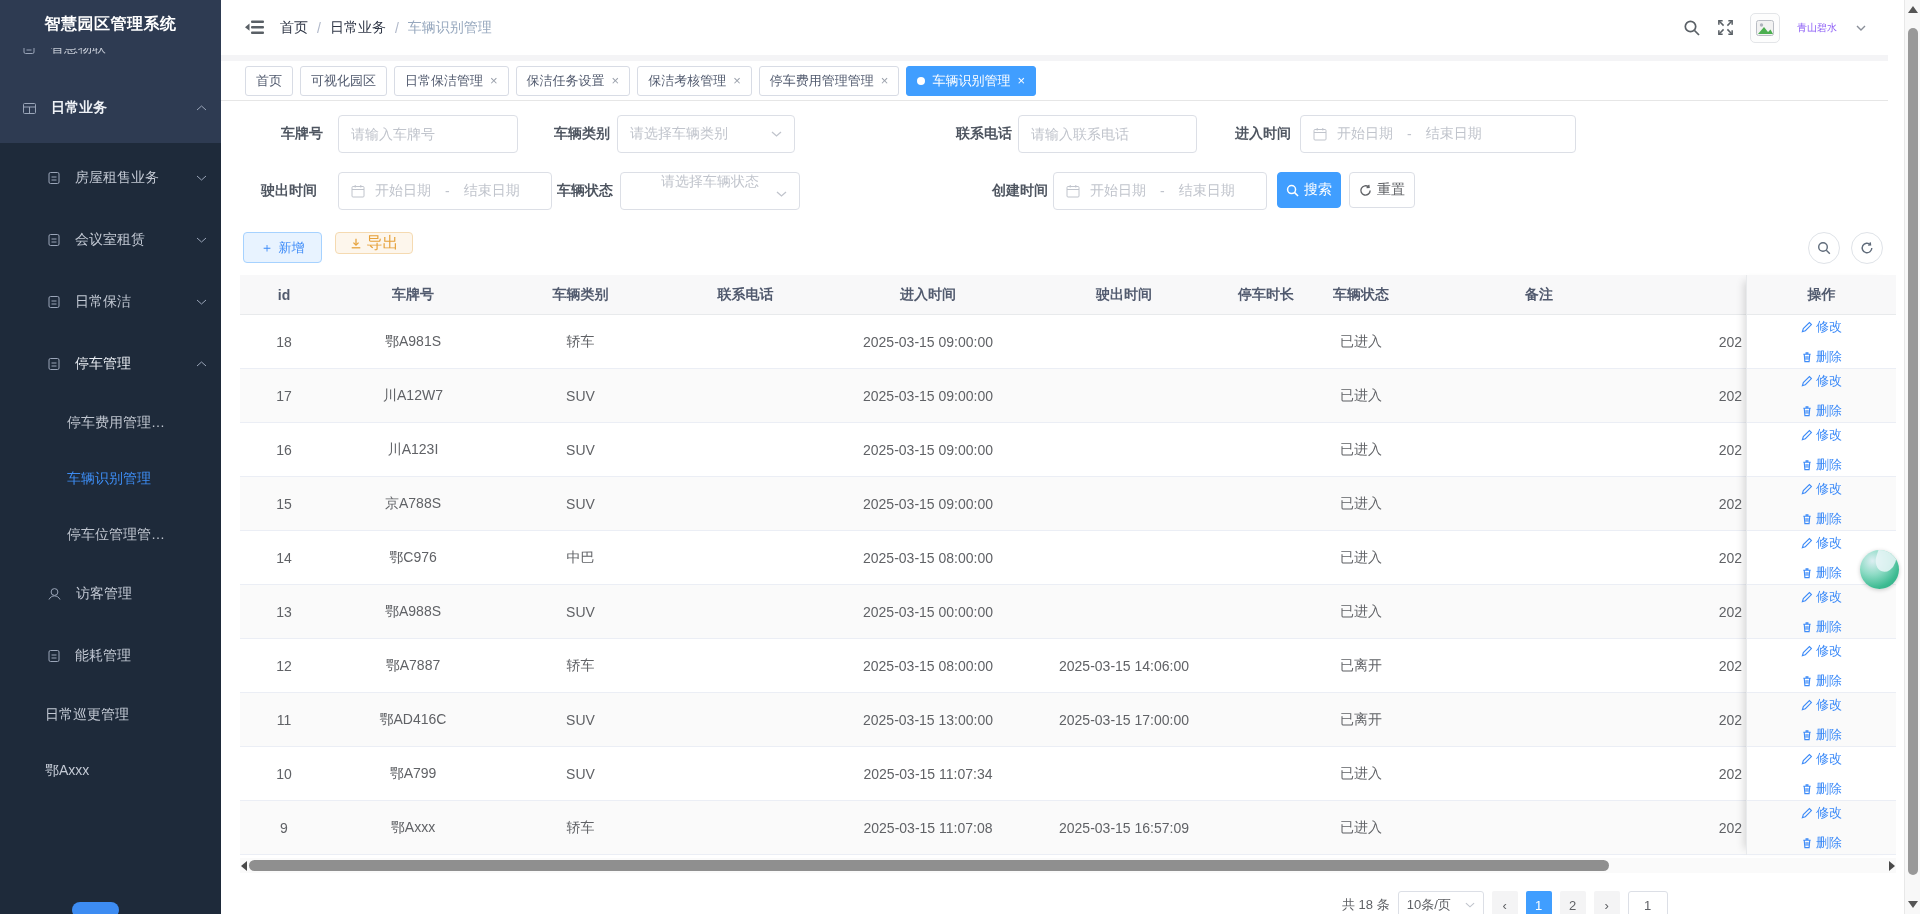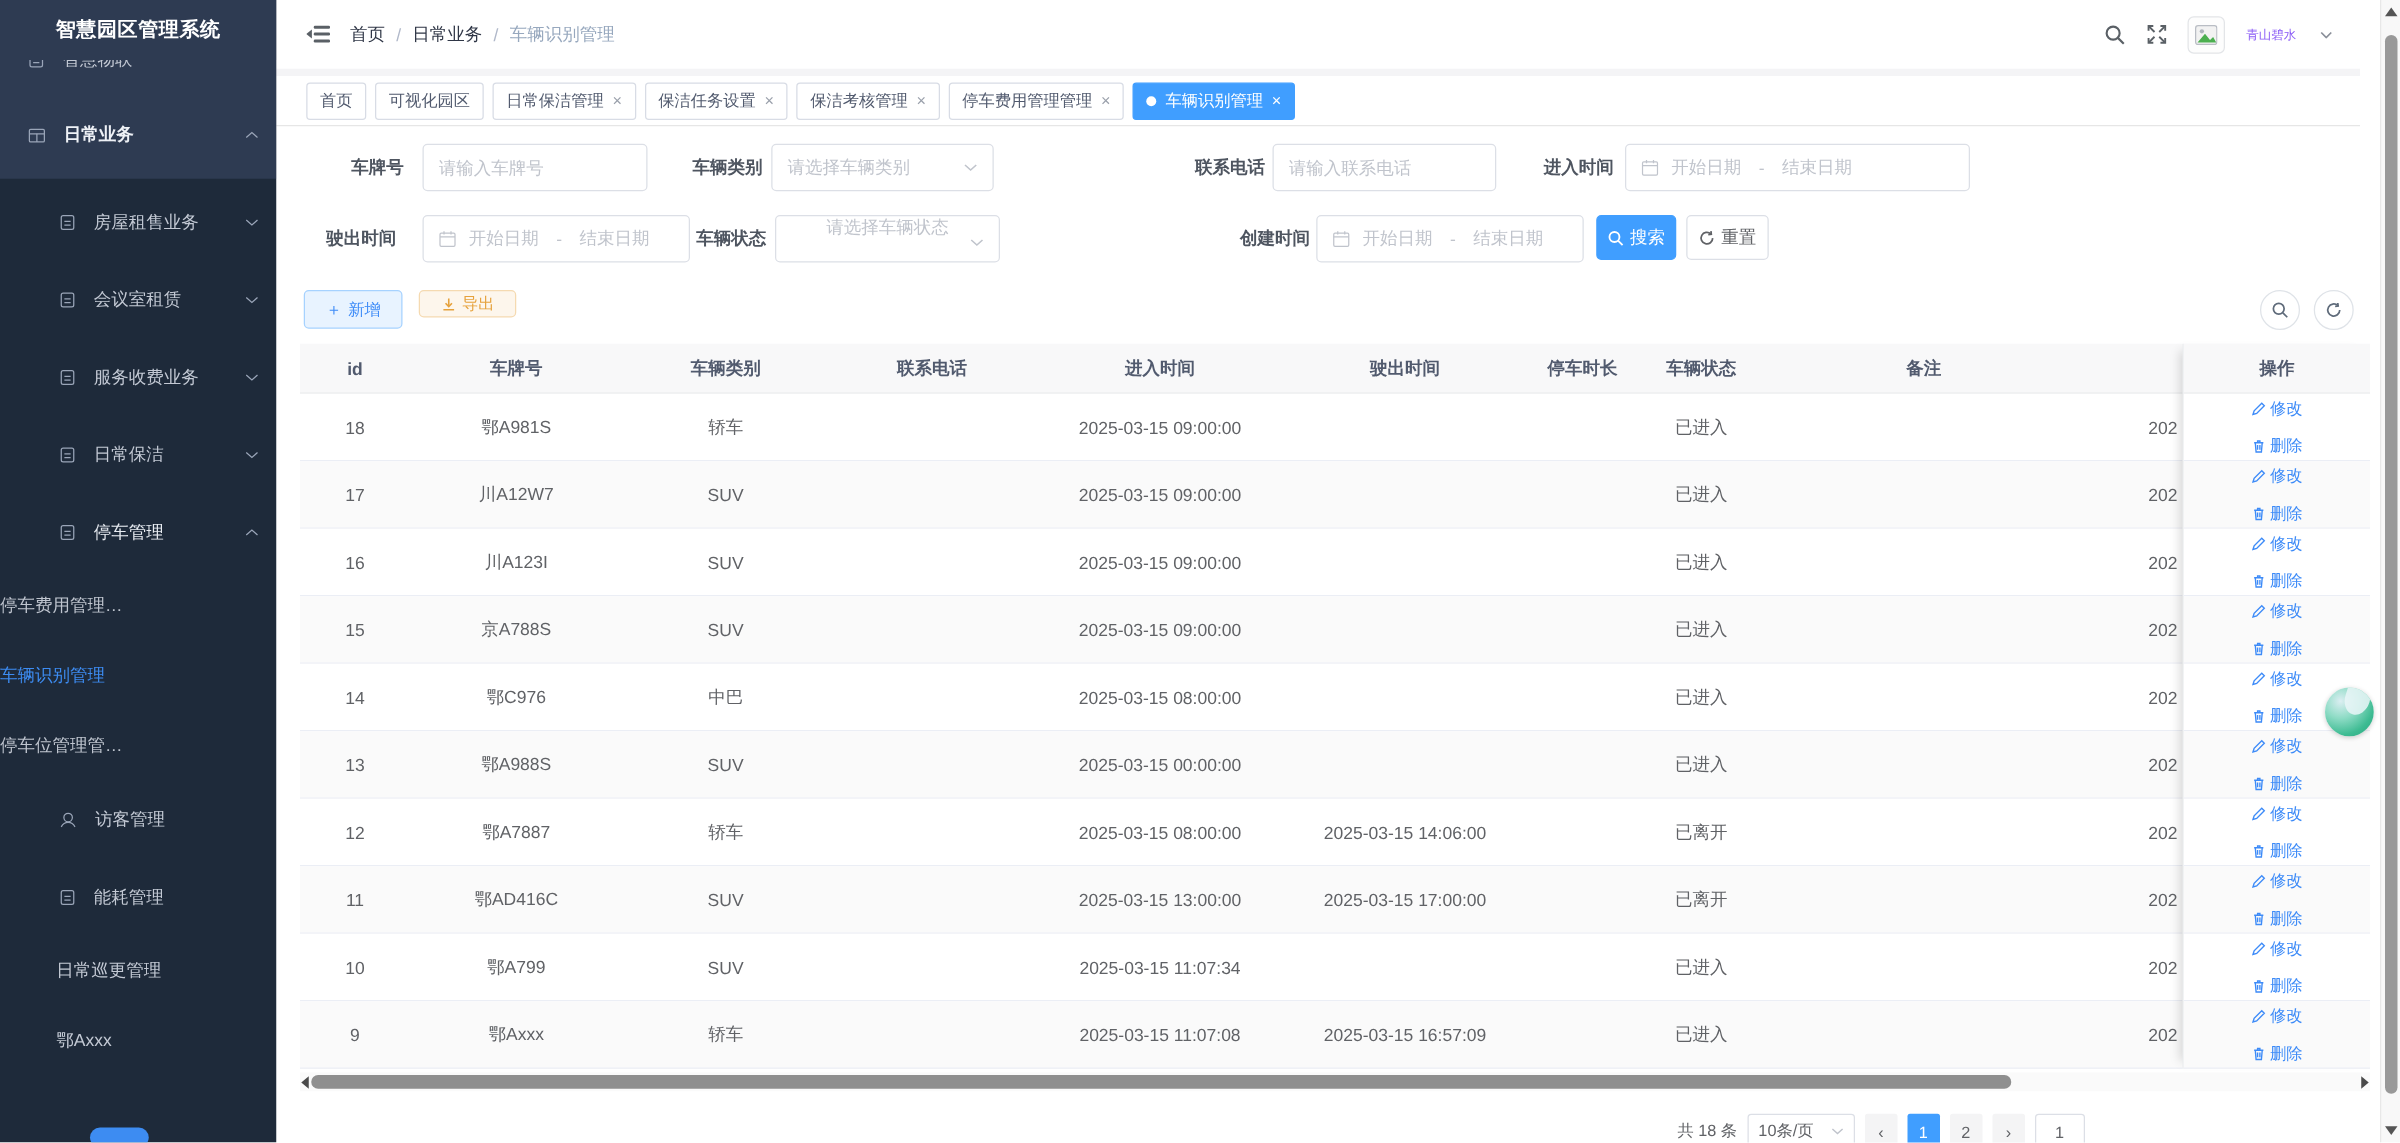--- a/index.html
+++ b/index.html
@@ -13,21 +13,21 @@
   .logo { position:absolute; top:0; left:0; right:0; height:48px; background:#2e3b52; z-index:3; display:flex; align-items:center; justify-content:center; color:#ffffff; font-weight:bold; font-size:16px; letter-spacing:0.5px; }
   .menu { position:absolute; top:0; left:0; right:0; z-index:2; }
   .mi { display:flex; align-items:center; color:#c3c9d4; font-size:14px; cursor:pointer; }
   .mi .ic { margin-right:14px; color:#9aa5b8; flex:0 0 auto; }
   .mi .txt { flex:1; white-space:nowrap; overflow:hidden; }
   .mi .chev { margin-right:14px; color:#9aa5b8; }
   .mi-clip   { position:absolute; top:27px; height:42px; left:0; right:0; padding-left:22px; }
   .mi-root1  { position:absolute; top:82px; height:52px; left:0; right:0; padding-left:22px; color:#eef1f6; font-weight:bold; }
   .submenu   { position:absolute; top:147px; left:0; right:0; }
   .lv2 { height:62px; padding-left:47px; }
-  .lv3 { height:56px; color:#bfc5cf; }
+  .lv3 { height:56px; padding-left:67px; color:#bfc5cf; }
   .lv3.active { color:#3d8cf2; }
   .mi-root2 { height:53px; background:#2e3b52; padding-left:22px; color:#eef1f6; font-weight:bold; }
   .lv2b { height:56px; padding-left:45px; }
   .side-pill { position:absolute; left:72px; top:902px; width:47px; height:16px; border-radius:8px; background:#3d8cf2; }
 
   
   .main { position:absolute; left:221px; top:0; width:1683px; height:914px; background:#fff; }
   .topbar { position:absolute; left:0; top:0; right:16px; height:55px; background:#fff; display:flex; align-items:center; }
   .topbar-left { display:flex; align-items:center; padding-left:24px; gap:16px; }
   .crumbs { display:flex; align-items:center; gap:9px; font-size:14px; }
@@ -57,21 +57,21 @@
   input.fld::placeholder { color:#c0c4cc; }
   .fld .cal { margin-right:10px; color:#c0c4cc; }
   .fld .dsep { margin:0 14px; color:#c0c4cc; }
   .fld .vchev { margin-left:auto; color:#c0c4cc; }
   .btn { display:inline-flex; align-items:center; justify-content:center; border-radius:4px; cursor:pointer; font-size:14px; gap:5px; }
   .btn-search { position:absolute; left:1277px; top:172px; width:64px; height:36px; background:#409eff; color:#fff; border:1px solid #409eff; }
   .btn-reset  { position:absolute; left:1349px; top:172px; width:66px; height:36px; background:#fff; color:#606266; border:1px solid #dcdfe6; }
 
   
   .btn-add    { position:absolute; left:243px; top:232px; width:79px; height:31px; background:#e8f3ff; border:1px solid #a6d2ff; color:#3d8bf8; font-size:13px; }
-  .btn-export { position:absolute; left:335px; top:232px; width:78px; height:22px; background:#fdf6ec; border:1px solid #f5dab1; color:#e6a23c; font-size:13px; }
+  .btn-export { position:absolute; left:335px; top:232px; width:78px; height:22px; background:#fdf6ec; border:1px solid #f5dab1; color:#e6a23c; font-size:16px; }
   .circ { position:absolute; top:232px; width:32px; height:32px; border-radius:50%; border:1px solid #dfe3e8; background:#fff; display:flex; align-items:center; justify-content:center; color:#5f6b7a; cursor:pointer; }
   .circ1 { left:1808px; } .circ2 { left:1851px; }
 
   
   .table { position:absolute; left:240px; top:275px; width:1656px; }
   .grid { display:grid; grid-template-columns:88px 170px 165px 165px 200px 192px 92px 98px 258px 78px; align-items:center; text-align:center; }
   .thead { height:40px; background:#f8f8f9; font-weight:bold; color:#515a6e; border-bottom:1px solid #e8eaec; width:1506px; }
   .trow { height:54px; color:#606266; border-bottom:1px solid #ebeef5; width:1506px; background:#fff; }
   .trow:nth-child(even) { background:#fafafa; }
   .cell-created { text-align:right; padding-right:4px; overflow:hidden; white-space:nowrap; }
@@ -161,35 +161,20 @@
     </div>
     <div class="mi lv2">
       <span class="ic">
           <svg width="14" height="14" viewBox="0 0 14 14" fill="none" stroke="currentColor">
             <rect x="2" y="1.5" width="10" height="11" rx="1.5"></rect>
             <line x1="4.5" y1="6" x2="9.5" y2="6"></line>
             <line x1="4.5" y1="9" x2="9.5" y2="9"></line>
           </svg>
         </span>
       <span class="txt">会议室租赁</span>
-      <span class="chev">
-          <svg width="11" height="6" viewBox="0 0 11 6" fill="none" stroke="currentColor">
-            <polyline points="1,1 5.5,5 10,1"></polyline>
-          </svg>
-        </span>
-    </div>
-    <div class="mi lv2">
-      <span class="ic">
-          <svg width="14" height="14" viewBox="0 0 14 14" fill="none" stroke="currentColor">
-            <rect x="2" y="1.5" width="10" height="11" rx="1.5"></rect>
-            <line x1="4.5" y1="6" x2="9.5" y2="6"></line>
-            <line x1="4.5" y1="9" x2="9.5" y2="9"></line>
-          </svg>
-        </span>
-      <span class="txt">服务收费业务</span>
       <span class="chev">
           <svg width="11" height="6" viewBox="0 0 11 6" fill="none" stroke="currentColor">
             <polyline points="1,1 5.5,5 10,1"></polyline>
           </svg>
         </span>
     </div>
     <div class="mi lv2">
       <span class="ic">
           <svg width="14" height="14" viewBox="0 0 14 14" fill="none" stroke="currentColor">
             <rect x="2" y="1.5" width="10" height="11" rx="1.5"></rect>

